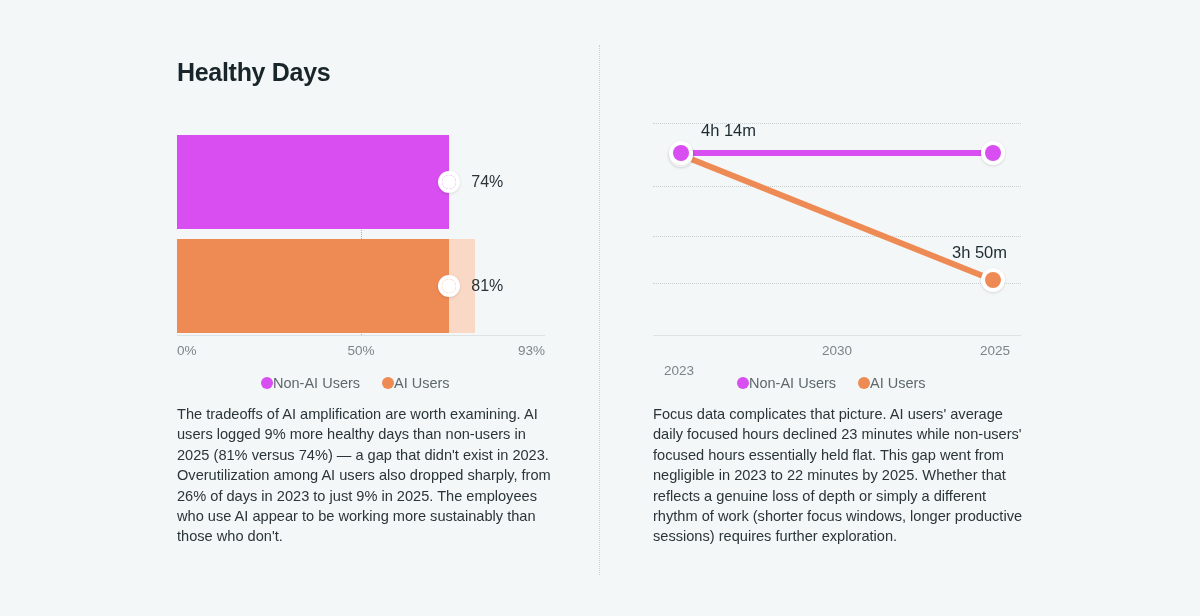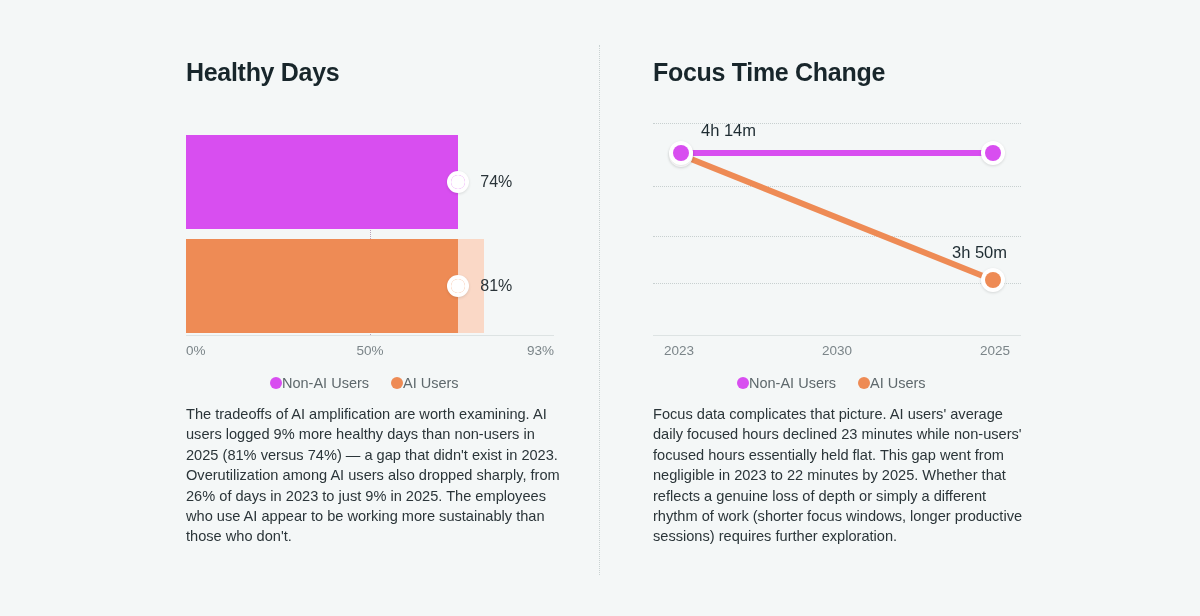--- a/index.html
+++ b/index.html
@@ -24,21 +24,21 @@
     position: absolute;
     left: 599px;
     top: 45px;
     width: 0;
     height: 530px;
     border-left: 1px dotted #c9d2d2;
   }
 
   
   .panel { position: absolute; top: 0; height: 616px; }
-  .panel-left  { left: 177px;  width: 400px; margin-left: 9px; }
+  .panel-left  { left: 177px;  width: 400px; }
   .panel-right { left: 653px;  width: 400px; }
 
   .panel-title {
     position: absolute;
     top: 58px;
     left: 0;
     font-size: 25px;
     font-weight: bold;
     letter-spacing: -0.3px;
     color: #18262b;
@@ -248,21 +248,20 @@
         <span class="legend-swatch" id="l0b" style="background: rgb(238, 139, 85);"></span>
         <span>AI Users</span>
       </div>
     </div>
 
     <p class="para" style="color: rgb(43, 53, 57);">The tradeoffs of AI amplification are worth examining. AI users logged 9% more healthy days than non-users in 2025 (81% versus 74%) — a gap that didn't exist in 2023. Overutilization among AI users also dropped sharply, from 26% of days in 2023 to just 9% in 2025. The employees who use AI appear to be working more sustainably than those who don't.</p>
   </section>
 
   <section class="panel panel-right">
 
-    <h2 class="panel-title" style="color: rgb(24, 38, 43);">Focus Time Change</h2>
 
     <div class="line-area">
       <div class="hgrid" style="top:5px;"></div>
       <div class="hgrid" style="top:68px;"></div>
       <div class="hgrid" style="top:118px;"></div>
       <div class="hgrid" style="top:165px;"></div>
 
       <svg class="line-svg" viewBox="0 0 368 214" preserveAspectRatio="none">
         <line id="seg-nonai" x1="28" y1="35" x2="340" y2="35" stroke="#d84ef0" stroke-width="6" stroke-linecap="round"></line>
         <line id="seg-ai" x1="28" y1="37" x2="340" y2="162" stroke="#ee8b55" stroke-width="6" stroke-linecap="round"></line>
@@ -280,21 +279,21 @@
       <div class="pt-marker" style="left:340px; top:162px;">
         <span class="pt-dot" id="p-ai-25" style="background: rgb(238, 139, 85);"></span>
       </div>
 
       <div class="pt-label" style="left:0px; top:3px;margin-left:48px;">4h 14m</div>
       <div class="pt-label" style="left:299px; top:125px;">3h 50m</div>
     </div>
 
     <div class="axis-line" style="top:335px;"></div>
     <div class="axis-labels" style="top: 343px; color: rgb(123, 133, 137);">
-      <span style="left:11px;">2023</span>
+      <span style="left:11px;margin-top:20px;">2023</span>
       <span class="ax-mid">2030</span>
       <span style="right:11px;">2025</span>
     </div>
 
     <div class="legend" style="top:375px; left:84px;">
       <div class="legend-item">
         <span class="legend-swatch" id="l1a" style="background: rgb(216, 78, 240);"></span>
         <span>Non-AI Users</span>
       </div>
       <div class="legend-item">

